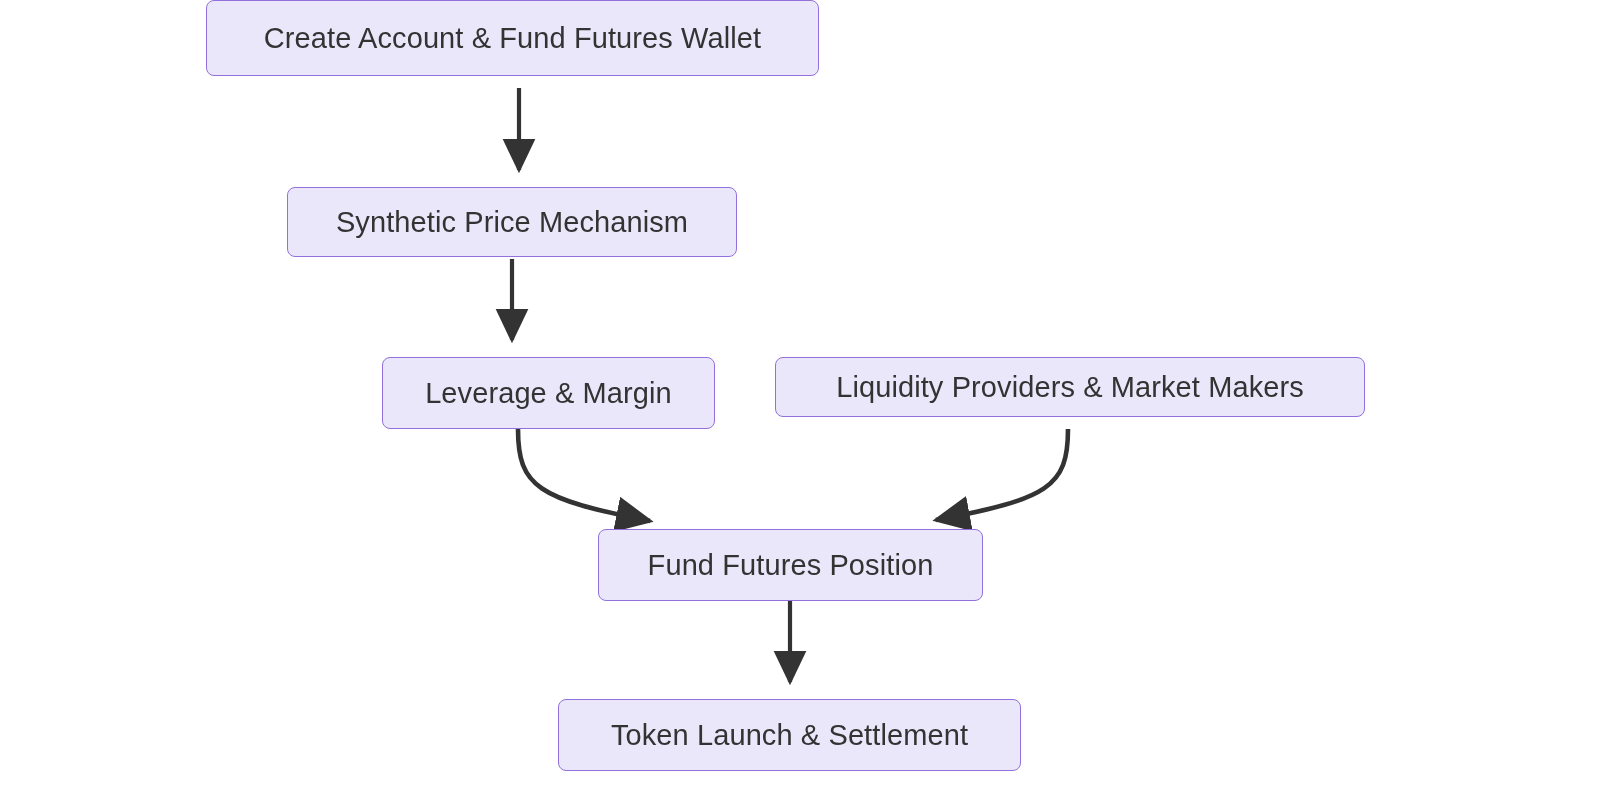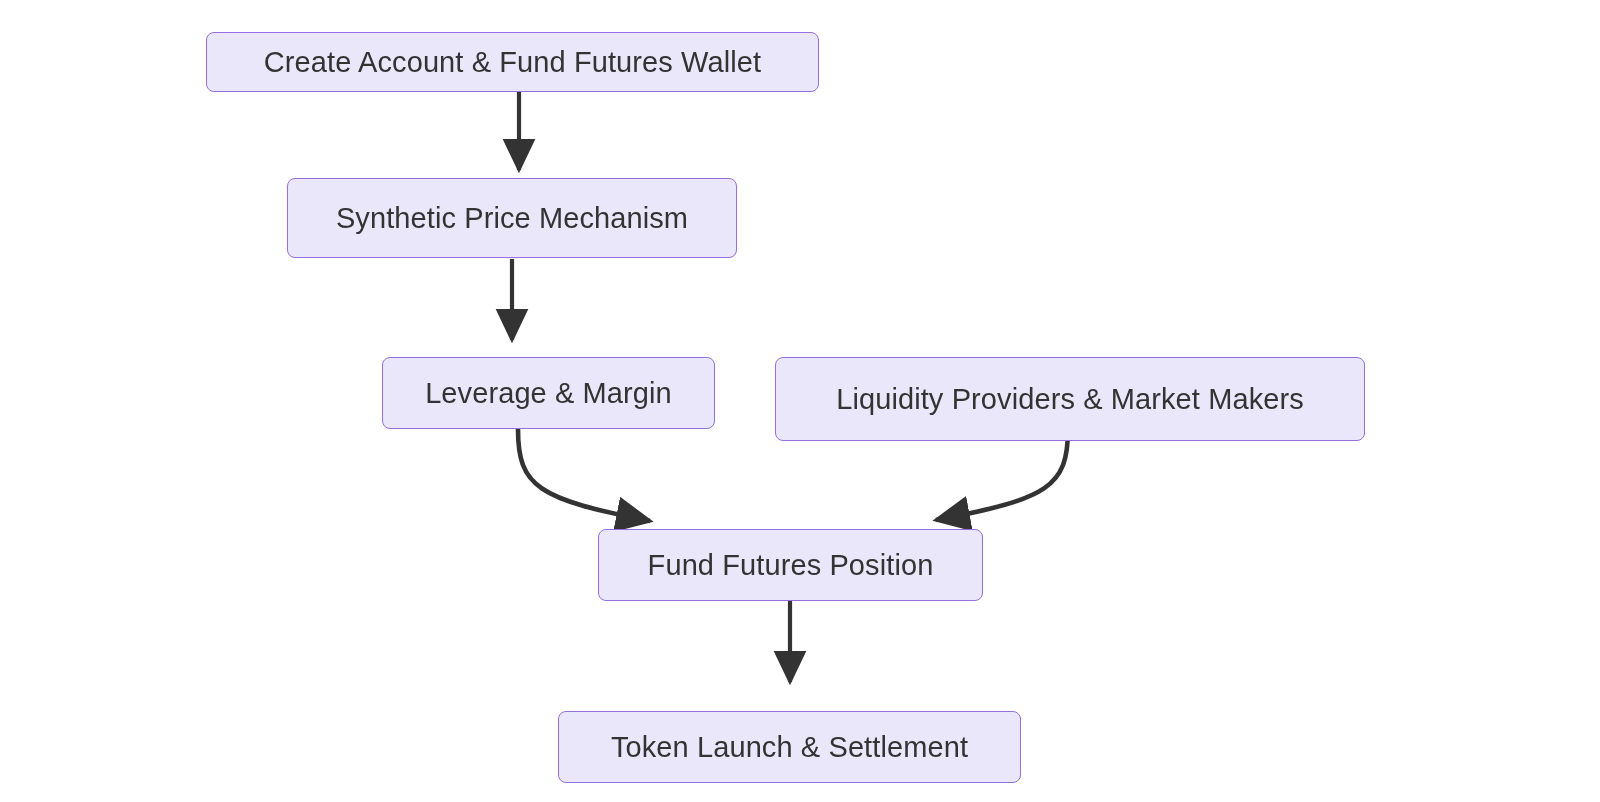--- a/index.html
+++ b/index.html
@@ -60,37 +60,37 @@
 
     <path d="M 512 259 L 512 340" fill="none" stroke="#333333" stroke-width="4.2" marker-end="url(#arrowhead)"></path>
 
     <path d="M 518 429 C 518 487 538 499 650 521" fill="none" stroke="#333333" stroke-width="4.6" marker-end="url(#arrowhead)"></path>
 
     <path d="M 1068 429 C 1068 487 1048 499 936 520" fill="none" stroke="#333333" stroke-width="4.6" marker-end="url(#arrowhead)"></path>
 
     <path d="M 790 601 L 790 682" fill="none" stroke="#333333" stroke-width="4.2" marker-end="url(#arrowhead)"></path>
   </svg>
 
-  <div class="node" style="left:206px; top:32px; width:613px; height:60px;">
+  <div class="node" style="left:206px; top:0; width:613px; height:76px;">
     <span class="node-label">Create Account &amp; Fund Futures Wallet</span>
   </div>
 
-  <div class="node" style="left:287px; top:178px; width:450px; height:80px;">
+  <div class="node" style="left:287px; top:187px; width:450px; height:70px;">
     <span class="node-label">Synthetic Price Mechanism</span>
   </div>
 
   <div class="node" style="left:346px; top:357px; width:333px; height:72px;margin-left:36px;">
     <span class="node-label">Leverage &amp; Margin</span>
   </div>
 
-  <div class="node" style="left:775px; top:357px; width:590px; height:84px;">
+  <div class="node" style="left:775px; top:357px; width:590px; height:60px;">
     <span class="node-label">Liquidity Providers &amp; Market Makers</span>
   </div>
 
   <div class="node" style="left:598px; top:529px; width:385px; height:72px;">
     <span class="node-label">Fund Futures Position</span>
   </div>
 
-  <div class="node" style="left:558px; top:699px; width:463px; height:72px;margin-top:12px;">
+  <div class="node" style="left:558px; top:699px; width:463px; height:72px;">
     <span class="node-label">Token Launch &amp; Settlement</span>
   </div>
 
 </div>
 
 </body></html>

